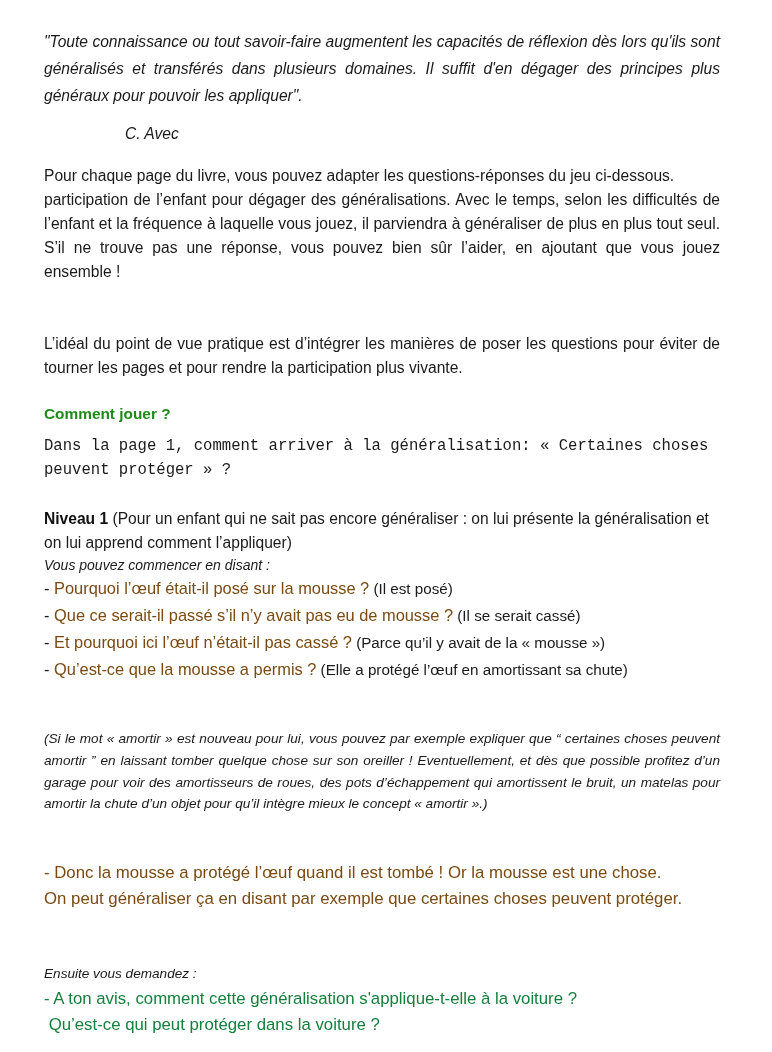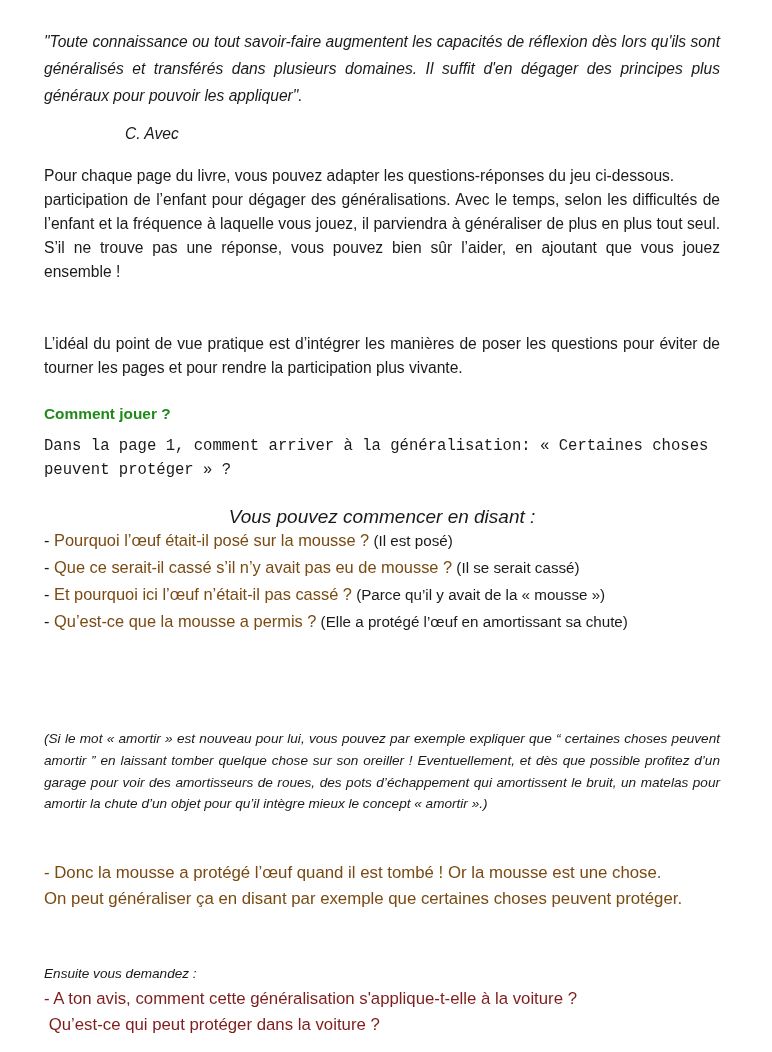--- a/index.html
+++ b/index.html
@@ -11,53 +11,54 @@
     .p { margin: 0; font-size: 15.6px; line-height: 24px; }
     .just { text-align: justify; }
     .quote { position: absolute; left: 44px; top: 28px; width: 676px; font-style: italic; font-size: 15.6px; line-height: 27px; text-align: justify; margin: 0; }
     .author { position: absolute; left: 125px; top: 125px; font-style: italic; font-size: 15.6px; margin: 0; }
     .intro { position: absolute; left: 44px; top: 164px; width: 676px; }
     .ideal { position: absolute; left: 44px; top: 332px; width: 676px; }
     .howto-title { position: absolute; left: 44px; top: 405px; font-weight: bold; color: #1f8a1a; font-size: 15.4px; margin: 0; }
     .howto-text { position: absolute; left: 44px; top: 434px; width: 676px; font-family: Liberation Mono, monospace; }
     .level { position: absolute; left: 44px; top: 507px; width: 676px; }
     .level b { font-weight: bold; color: #111; }
-    .small-it { font-style: italic; font-size: 19px; line-height: 20px; margin: 0; text-align: center; }
+    .small-it { font-style: italic; font-size: 14px; line-height: 20px; margin: 0; }
     .qline { margin: 0; font-size: 16.4px; line-height: 26px; color: #1a1a1a; }
     .q { color: #7a4a12; }
     .a { font-size: 15.2px; color: #1a1a1a; }
     .note { position: absolute; left: 44px; top: 728px; width: 676px; font-style: italic; font-size: 13.6px; line-height: 21.8px; text-align: justify; margin: 0; }
     .concl { position: absolute; left: 44px; top: 860px; width: 676px; color: #7a4a12; font-size: 16.8px; line-height: 26px; }
     .concl p { margin: 0; }
     .concl .just { text-align: justify; }
     .ensuite { position: absolute; left: 44px; top: 964px; margin: 0; font-style: italic; font-size: 13.6px; line-height: 20px; color: #1a1a1a; text-align: right; }
-    .final { position: absolute; left: 44px; top: 986px; width: 676px; color: #7f1d1d; font-size: 16.8px; line-height: 26px; }
+    .final { position: absolute; left: 44px; top: 986px; width: 676px; color: #15803d; font-size: 16.8px; line-height: 26px; }
     .final p { margin: 0; }
   </style>
 </head>
 <body>
 
 <p class="quote">"Toute connaissance ou tout savoir-faire augmentent les capacités de réflexion dès lors qu'ils sont généralisés et transférés dans plusieurs domaines. Il suffit d'en dégager des principes plus généraux pour pouvoir les appliquer".</p>
 <p class="author">C. Avec</p>
 
 <div class="intro">
   <p class="p just">Pour chaque page du livre, vous pouvez adapter les questions-réponses du jeu ci-dessous.</p>
   <p class="p just">participation de l’enfant pour dégager des généralisations.  Avec le temps, selon les difficultés de l’enfant et la fréquence à laquelle vous jouez, il parviendra  à  généraliser de  plus en plus tout seul.  S’il ne trouve pas une réponse, vous pouvez bien sûr l’aider, en ajoutant que  vous jouez ensemble !</p>
 </div>
 
 <p class="p just ideal">L’idéal du point de vue pratique est d’intégrer les manières de poser les questions pour éviter de tourner les pages et pour rendre la participation plus vivante.</p>
 
 <h3 class="howto-title">Comment jouer ?</h3>
 <p class="p howto-text">Dans la page 1, comment arriver à la généralisation: « Certaines choses peuvent protéger » ?</p>
 
 <div class="level">
+  <p class="p"><b>Niveau 1</b><span> (Pour un enfant qui ne sait pas encore généraliser : on lui présente la généralisation et on lui apprend comment l’appliquer)</span></p>
   <p class="small-it">Vous pouvez commencer en disant :</p>
   <div>
     <p class="qline"><span>- </span><span class="q">Pourquoi l’œuf était-il posé sur la mousse ?</span><span class="a"> (Il est posé)</span></p>
-    <p class="qline"><span>- </span><span class="q">Que ce serait-il cassé s’il n’y avait pas eu de mousse ?</span><span class="a"> (Il se serait cassé)</span></p>
+    <p class="qline"><span>- </span><span class="q">Que ce serait-il passé s’il n’y avait pas eu de mousse ?</span><span class="a"> (Il se serait cassé)</span></p>
     <p class="qline"><span>- </span><span class="q">Et pourquoi ici l’œuf n’était-il pas cassé ?</span><span class="a"> (Parce qu’il y avait de la « mousse »)</span></p>
     <p class="qline"><span>- </span><span class="q">Qu’est-ce que la mousse a permis ?</span><span class="a"> (Elle a protégé l’œuf en amortissant sa chute)</span></p>
   </div>
 </div>
 
 <p class="note">(Si le mot « amortir » est nouveau pour lui, vous pouvez par exemple expliquer que “ certaines choses peuvent amortir ” en laissant tomber quelque chose sur son oreiller ! Eventuellement, et dès que possible profitez d’un garage pour voir des amortisseurs de roues, des pots d’échappement qui amortissent le bruit,  un matelas pour amortir la chute d’un objet pour qu’il intègre mieux le concept « amortir ».)</p>
 
 <div class="concl">
   <p class="just">- Donc la mousse a protégé l’œuf quand il est tombé ! Or la mousse est une chose.</p>
   <p class="just">On peut généraliser ça en disant par exemple que certaines choses peuvent protéger.</p>

